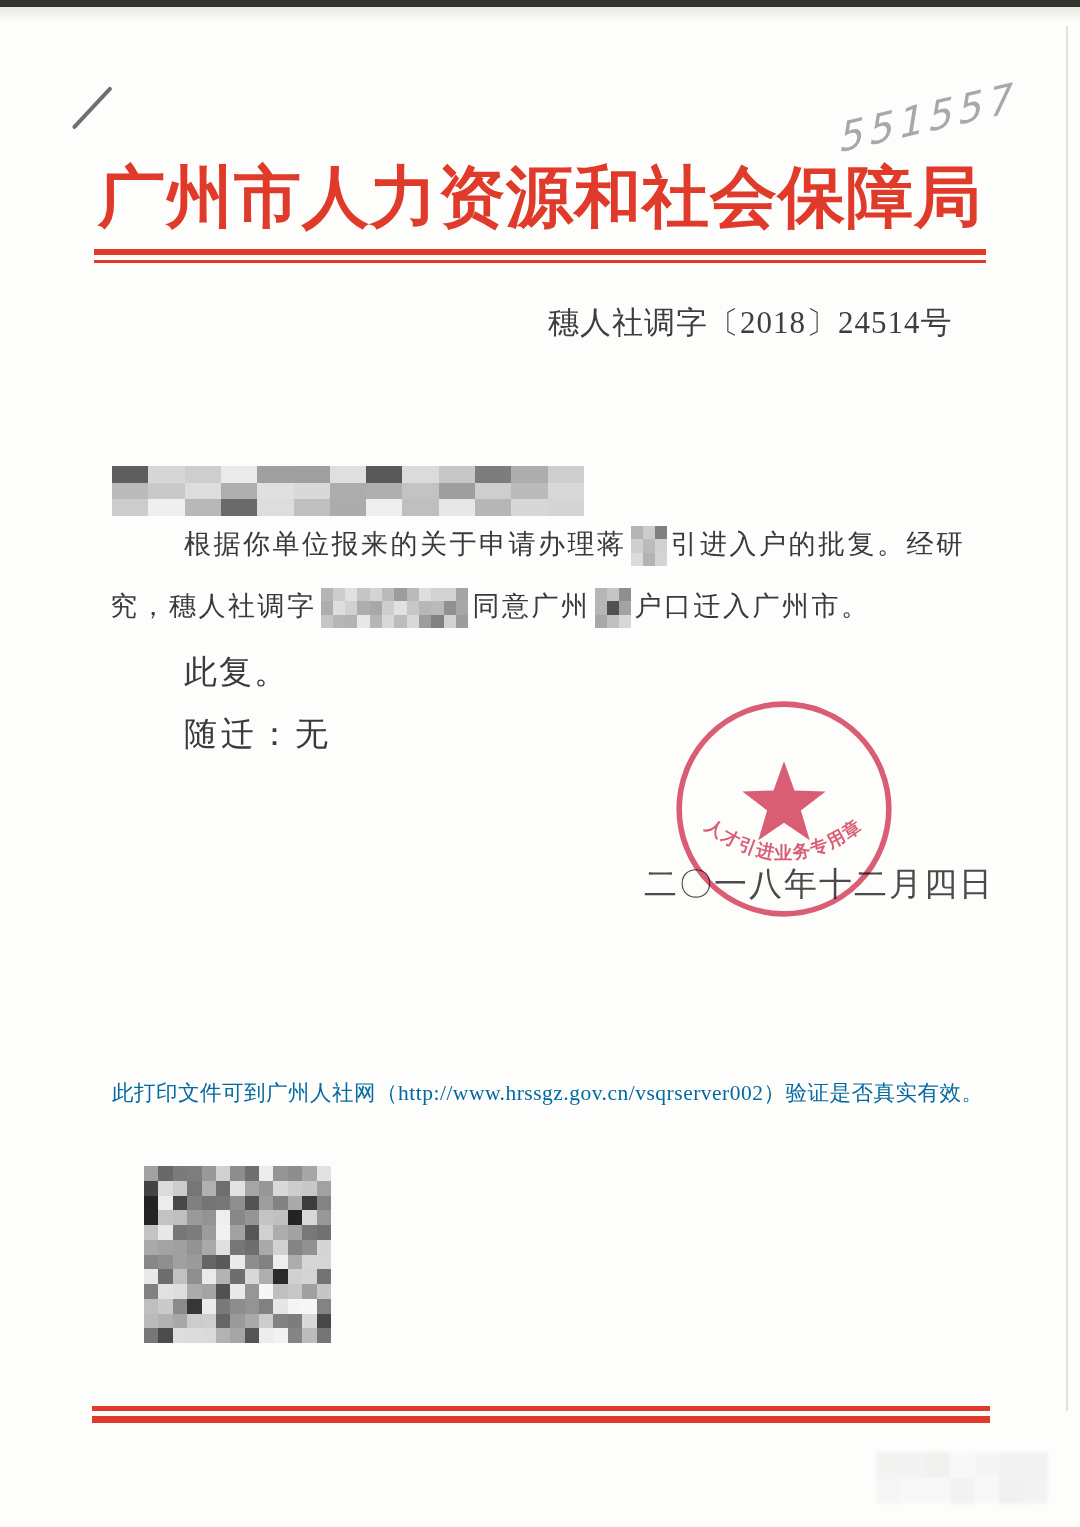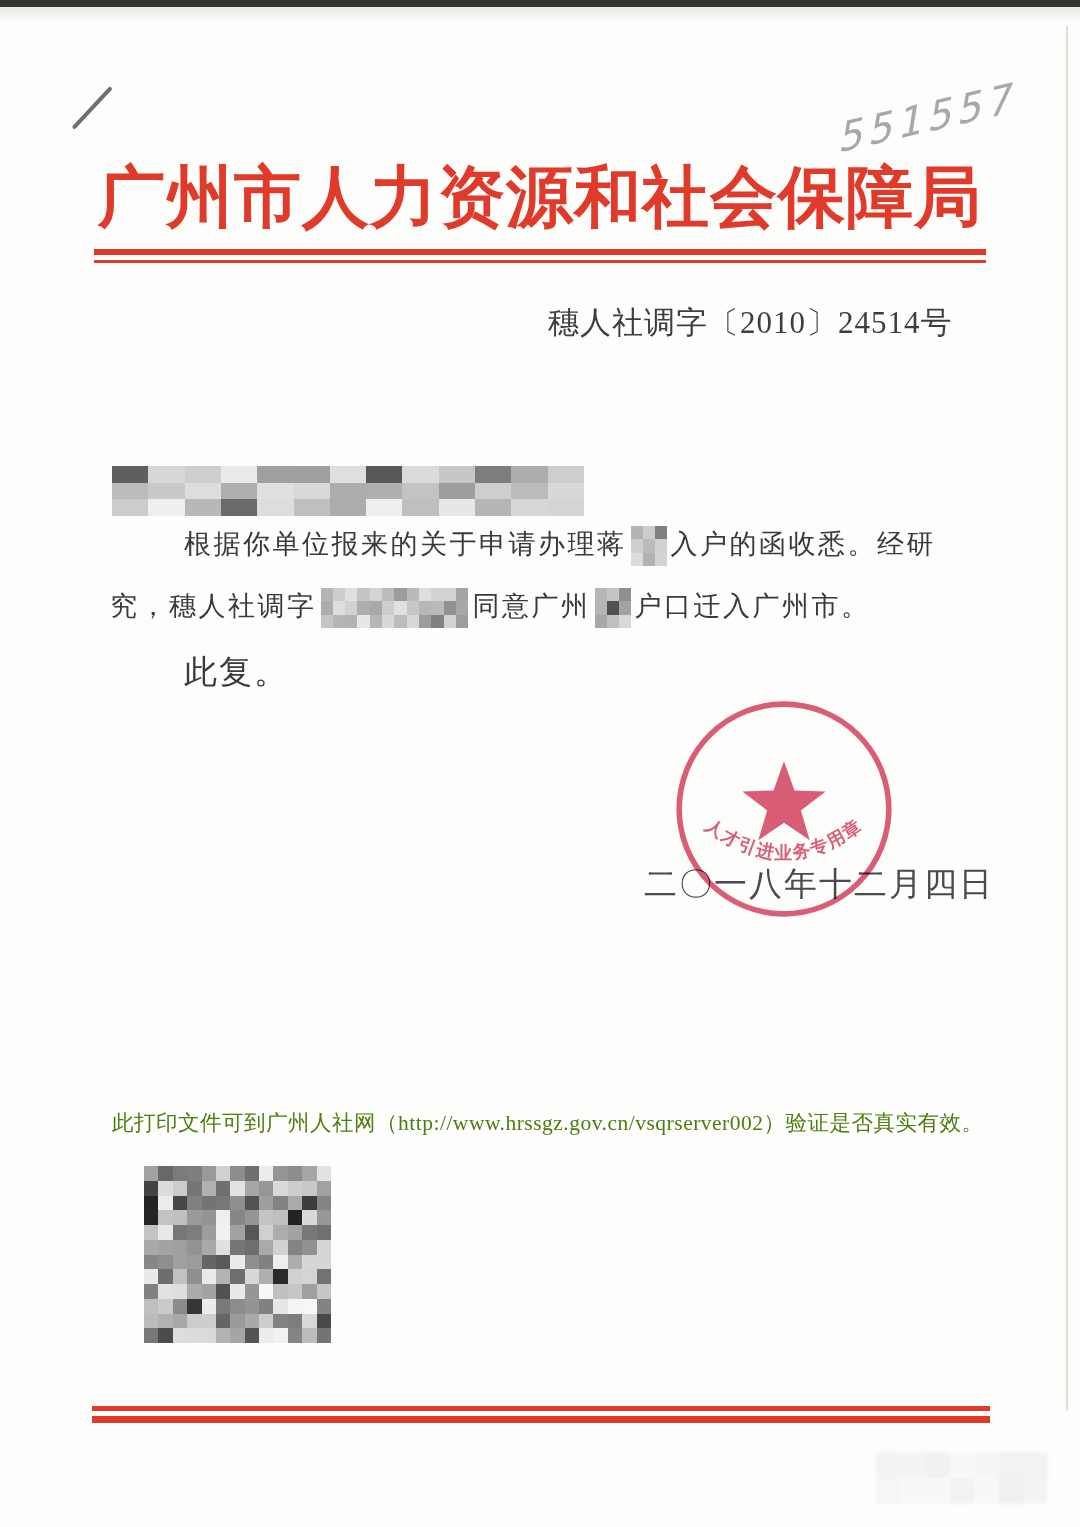--- a/index.html
+++ b/index.html
@@ -48,21 +48,21 @@
   .migration { left:184px; top:712px; font-size:33px; color:#3a3a3a; letter-spacing:4px; }
 
   .date-line { left:644px; top:862px; font-size:33px; color:#4a4a48;
     letter-spacing:2px; white-space:nowrap; }
 
   .seal { left:670px; top:695px; width:228px; height:228px;
     mix-blend-mode:multiply; opacity:.92; }
 
   .note-line { left:156px; top:1012px; font-size:31px; color:#2f2f2f;
     letter-spacing:2.5px; white-space:nowrap; }
-  .fine-print { left:112px; top:1108px; font-size:21.5px; color:#4d7c0f;
+  .fine-print { left:112px; top:1078px; font-size:21.5px; color:#0369a1;
     letter-spacing:.5px; white-space:nowrap; }
   .verify-code { left:146px; top:1126px; font-size:25px; color:#4d4d4d;
     font-family:"DejaVu Sans Mono","Liberation Mono",monospace;
     letter-spacing:2px; word-spacing:14px; }
 
   .qr { left:144px; top:1166px; width:187px; height:177px; }
 
   .rule2-a { top:1406px; height:4.5px; left:92px; width:898px; }
   .rule2-b { top:1416px; height:7px; left:92px; width:898px; }
 
@@ -81,21 +81,21 @@
   <div class="abs scan-top-edge"></div>
   <div class="abs scan-top-band"></div>
   <div class="abs scan-right-edge"></div>
   <div class="abs pen-slash"></div>
   <div class="abs handwritten">551557</div>
 
   <div class="abs agency-title">广州市人力资源和社会保障局</div>
   <div class="abs rule rule-a"></div>
   <div class="abs rule rule-b"></div>
 
-  <div class="abs ref-number">穗人社调字〔2010〕24514号</div>
+  <div class="abs ref-number">穗人社调字〔2018〕24514号</div>
 
 
   <div class="abs mosaic addressee" style="grid-template-columns: repeat(13, 1fr); grid-template-rows: repeat(3, 1fr);">
       <span style="background: rgb(95, 95, 95);"></span>
       <span style="background: rgb(215, 215, 215);"></span>
       <span style="background: rgb(206, 206, 206);"></span>
       <span style="background: rgb(234, 234, 234);"></span>
       <span style="background: rgb(160, 160, 160);"></span>
       <span style="background: rgb(159, 159, 159);"></span>
       <span style="background: rgb(223, 223, 223);"></span>
@@ -139,21 +139,21 @@
         <span style="background: rgb(180, 180, 180);"></span>
         <span style="background: rgb(204, 204, 204);"></span>
         <span style="background: rgb(128, 128, 128);"></span>
         <span style="background: rgb(207, 207, 207);"></span>
         <span style="background: rgb(187, 187, 187);"></span>
         <span style="background: rgb(209, 209, 209);"></span>
         <span style="background: rgb(220, 220, 220);"></span>
         <span style="background: rgb(179, 179, 179);"></span>
         <span style="background: rgb(212, 212, 212);"></span>
       </span>
-    <span>入户的函收悉。经研</span>
+    <span>引进入户的批复。经研</span>
   </div>
 
   <div class="abs body-line line2">
     <span>究，穗人社调字</span>
     <span class="mosaic mosaic-inline" style="width: 148px; height: 40px; grid-template-columns: repeat(12, 1fr); grid-template-rows: repeat(3, 1fr);">
         <span style="background: rgb(181, 181, 181);"></span>
         <span style="background: rgb(205, 205, 205);"></span>
         <span style="background: rgb(224, 224, 224);"></span>
         <span style="background: rgb(197, 197, 197);"></span>
         <span style="background: rgb(212, 212, 212);"></span>
@@ -198,20 +198,21 @@
         <span style="background: rgb(81, 81, 81);"></span>
         <span style="background: rgb(163, 163, 163);"></span>
         <span style="background: rgb(168, 168, 168);"></span>
         <span style="background: rgb(192, 192, 192);"></span>
         <span style="background: rgb(216, 216, 216);"></span>
       </span>
     <span>户口迁入广州市。</span>
   </div>
 
   <div class="abs closing">此复。</div>
+  <div class="abs migration">随迁：无</div>
 
   <div class="abs date-line">二〇一八年十二月四日</div>
 
   <svg class="abs seal" viewBox="0 0 224 224">
     <defs>
       <path id="ringPath" d="M112,196 A84,84 0 1 1 111.9,196"></path>
       <path id="bannerPath" d="M38,134 Q112,188 186,134"></path>
     </defs>
     <circle cx="112" cy="112" r="103" fill="none" stroke="var(--sealred,#d9506b)" stroke-width="5.5"></circle>
     <polygon points="112,65 122.3,93.8 152.9,94.7 128.6,113.4 137.3,142.8 112,125.5 86.7,142.8 95.4,113.4 71.1,94.7 101.7,93.8" fill="var(--sealred,#d9506b)"></polygon>

